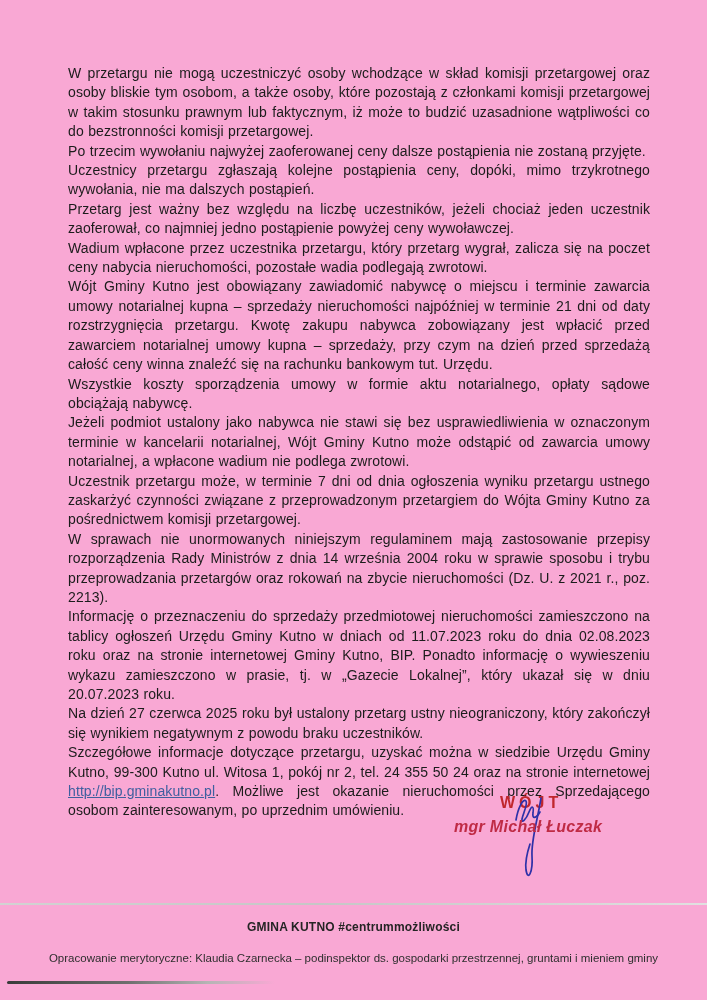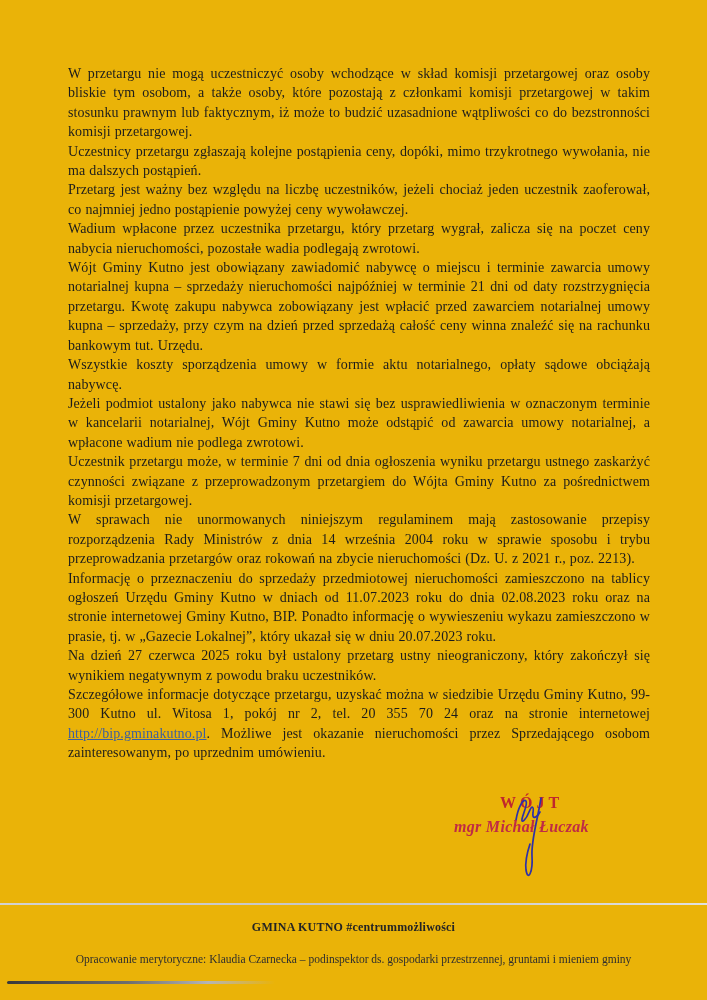--- a/index.html
+++ b/index.html
@@ -4,23 +4,23 @@
 <style>
   html, body {
     margin: 0;
     padding: 0;
     background: #ffffff;
   }
   .page {
     position: relative;
     width: 707px;
     height: 1000px;
-    background: #eab308;
+    background: #f9a8d4;
     overflow: hidden;
-    font-family: Liberation Serif, serif;
+    font-family: Liberation Sans, sans-serif;
     color: #1c1c1c;
   }
   .content {
     position: absolute;
     left: 68px;
     top: 64px;
     width: 582px;
   }
   .content p {
     margin: 0;
@@ -104,31 +104,32 @@
     background: linear-gradient(90deg, #3a3a3a, #6e6e6e 45%, #b5b5b5 75%, rgba(220,220,220,0));
   }
 </style>
 </head>
 <body>
 
 <div class="page">
 
   <div class="content" id="paragraphs">
       <p>W przetargu nie mogą uczestniczyć osoby wchodzące w skład komisji przetargowej oraz osoby bliskie tym osobom, a także osoby, które pozostają z członkami komisji przetargowej  w takim stosunku prawnym lub faktycznym, iż może to budzić uzasadnione wątpliwości co do bezstronności komisji przetargowej.</p>
+      <p>Po trzecim wywołaniu najwyżej zaoferowanej ceny dalsze postąpienia nie zostaną przyjęte.</p>
       <p>Uczestnicy przetargu zgłaszają kolejne postąpienia ceny, dopóki, mimo trzykrotnego wywołania, nie ma dalszych postąpień.</p>
       <p>Przetarg jest ważny bez względu na liczbę uczestników, jeżeli chociaż jeden uczestnik zaoferował, co najmniej jedno postąpienie powyżej ceny wywoławczej.</p>
       <p>Wadium wpłacone przez uczestnika przetargu, który przetarg wygrał, zalicza się na poczet ceny nabycia nieruchomości, pozostałe wadia podlegają zwrotowi.</p>
       <p>Wójt Gminy Kutno jest obowiązany zawiadomić nabywcę o miejscu i terminie zawarcia umowy notarialnej kupna – sprzedaży nieruchomości najpóźniej w terminie 21 dni od daty rozstrzygnięcia przetargu. Kwotę zakupu nabywca zobowiązany jest wpłacić przed zawarciem notarialnej umowy kupna – sprzedaży, przy czym na dzień przed sprzedażą całość ceny winna znaleźć się  na rachunku bankowym tut. Urzędu.</p>
       <p>Wszystkie koszty sporządzenia umowy w formie aktu notarialnego, opłaty sądowe obciążają nabywcę.</p>
       <p>Jeżeli podmiot ustalony jako nabywca nie stawi się bez usprawiedliwienia w oznaczonym terminie w kancelarii notarialnej, Wójt Gminy Kutno może odstąpić od zawarcia umowy notarialnej, a wpłacone wadium nie podlega zwrotowi.</p>
       <p>Uczestnik przetargu może, w terminie 7 dni od dnia ogłoszenia wyniku przetargu ustnego zaskarżyć czynności związane z przeprowadzonym przetargiem do Wójta Gminy Kutno za pośrednictwem komisji przetargowej.</p>
       <p>W sprawach nie unormowanych niniejszym regulaminem mają zastosowanie przepisy rozporządzenia Rady Ministrów z dnia 14 września 2004 roku w sprawie sposobu i trybu przeprowadzania przetargów oraz rokowań na zbycie nieruchomości (Dz. U. z 2021 r., poz. 2213).</p>
       <p>Informację o przeznaczeniu do sprzedaży przedmiotowej nieruchomości zamieszczono na tablicy ogłoszeń Urzędu Gminy Kutno w dniach od 11.07.2023 roku do dnia 02.08.2023 roku oraz na stronie internetowej Gminy Kutno, BIP. Ponadto informację  o wywieszeniu wykazu zamieszczono w prasie, tj. w „Gazecie Lokalnej”, który ukazał się w dniu 20.07.2023 roku.</p>
       <p>Na dzień 27 czerwca 2025 roku był ustalony przetarg ustny nieograniczony, który zakończył się wynikiem negatywnym z powodu braku uczestników.</p>
-      <p><span>Szczegółowe informacje dotyczące przetargu, uzyskać można w siedzibie Urzędu Gminy Kutno, 99-300 Kutno ul. Witosa 1, pokój nr 2, tel. 20 355 70 24 oraz na stronie  internetowej </span><a href="#">http://bip.gminakutno.pl</a><span>. Możliwe jest okazanie nieruchomości przez Sprzedającego osobom zainteresowanym, po uprzednim umówieniu.</span></p>
+      <p><span>Szczegółowe informacje dotyczące przetargu, uzyskać można w siedzibie Urzędu Gminy Kutno, 99-300 Kutno ul. Witosa 1, pokój nr 2, tel. 24 355 50 24 oraz na stronie  internetowej </span><a href="#">http://bip.gminakutno.pl</a><span>. Możliwe jest okazanie nieruchomości przez Sprzedającego osobom zainteresowanym, po uprzednim umówieniu.</span></p>
     </div>
 
   <div class="signature-block">
     <div class="sig-title">WÓJT</div>
     <svg class="sig-pen" width="70" height="100" viewBox="0 0 70 100">
       <g fill="none" stroke="var(--pen-color, #2e31a8)" stroke-width="1.7" stroke-linecap="round" stroke-linejoin="round">
         <path d="M14,28 C16,16 21,6 24,9 C26,12 21,22 20,27 C19,32 24,28 27,20 C30,13 32,14 31,21 C30,27 34,27 38,20"></path>
         <path d="M39,6 C36,26 29,48 30,64 C31,80 26,90 24,78 C23,70 26,58 28,52"></path>
       </g>
     </svg>

